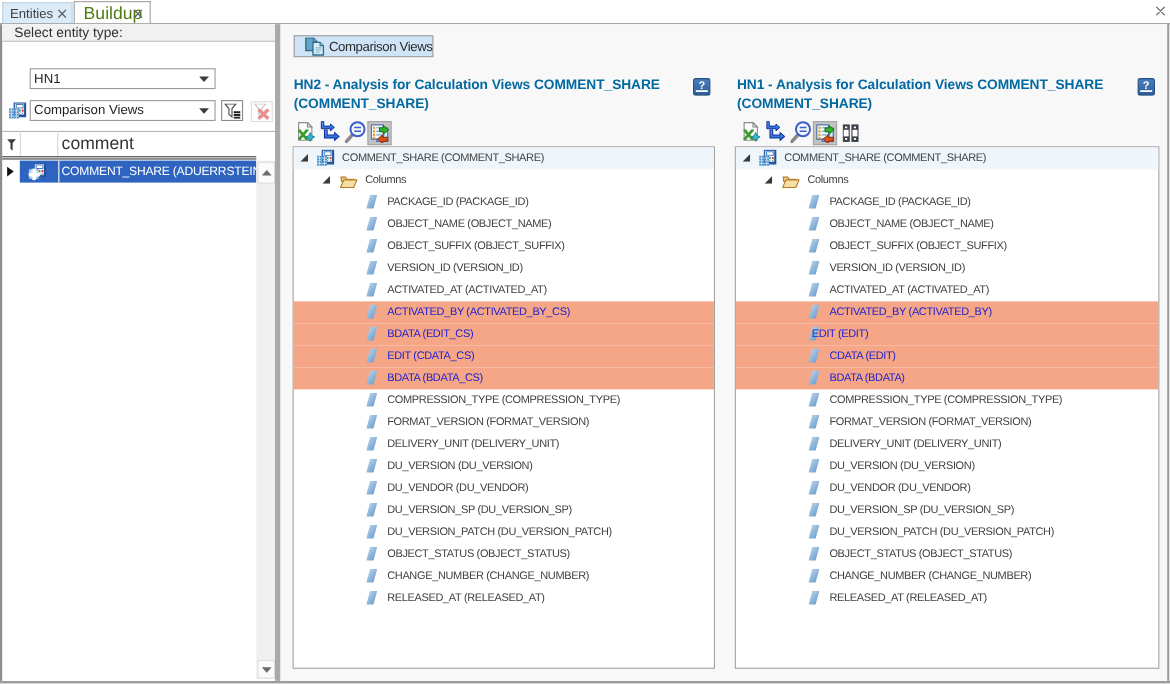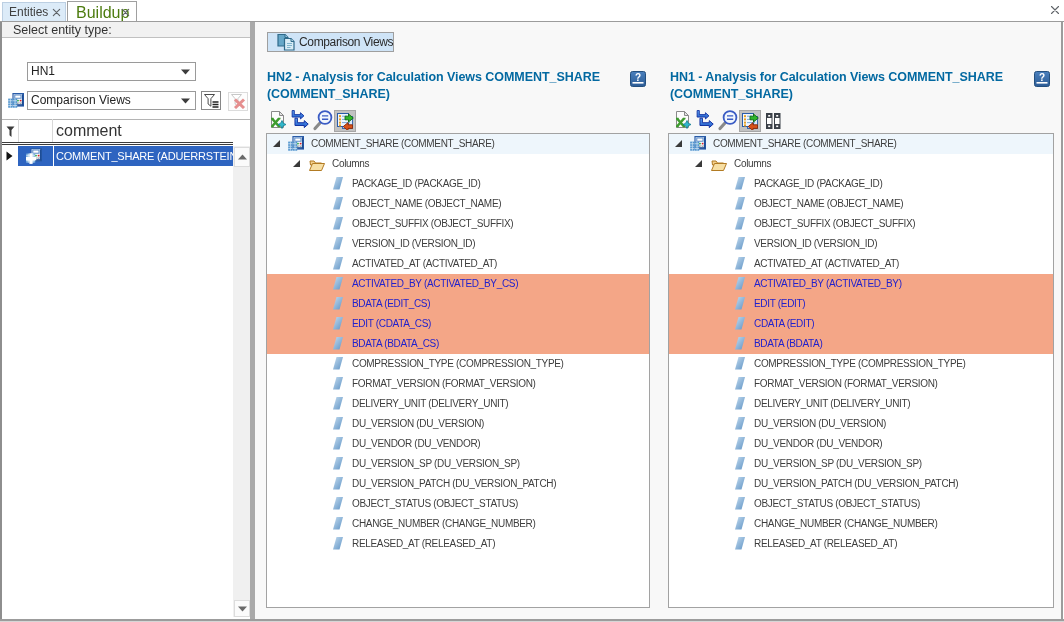--- a/index.html
+++ b/index.html
@@ -561,21 +561,21 @@
 <div class="abs trt blu" style="left:754px;top:274px">ACTIVATED_BY (ACTIVATED_BY)</div>
 <svg class="abs" style="left:735px;top:297px" width="10" height="13" viewBox="0 0 10 13">
 <defs>
       <linearGradient id="lg735_297" x1="0" y1="0" x2="1" y2="1">
 <stop offset="0" stop-color="#c5dcef"></stop>
         <stop offset="1" stop-color="#5e93c5"></stop>
       </linearGradient>
     </defs>
 <polygon points="3.5,0 10,0 6.5,12.5 0,12.5" fill="url(#lg735_297)"></polygon>
   </svg>
-<div class="abs trt blu" style="left:754px;top:294px">EDIT (EDIT)</div>
+<div class="abs trt blu" style="left:738px;top:294px">EDIT (EDIT)</div>
 <svg class="abs" style="left:735px;top:317px" width="10" height="13" viewBox="0 0 10 13">
 <defs>
       <linearGradient id="lg735_317" x1="0" y1="0" x2="1" y2="1">
 <stop offset="0" stop-color="#c5dcef"></stop>
         <stop offset="1" stop-color="#5e93c5"></stop>
       </linearGradient>
     </defs>
 <polygon points="3.5,0 10,0 6.5,12.5 0,12.5" fill="url(#lg735_317)"></polygon>
   </svg>
 <div class="abs trt blu" style="left:754px;top:314px">CDATA (EDIT)</div>

